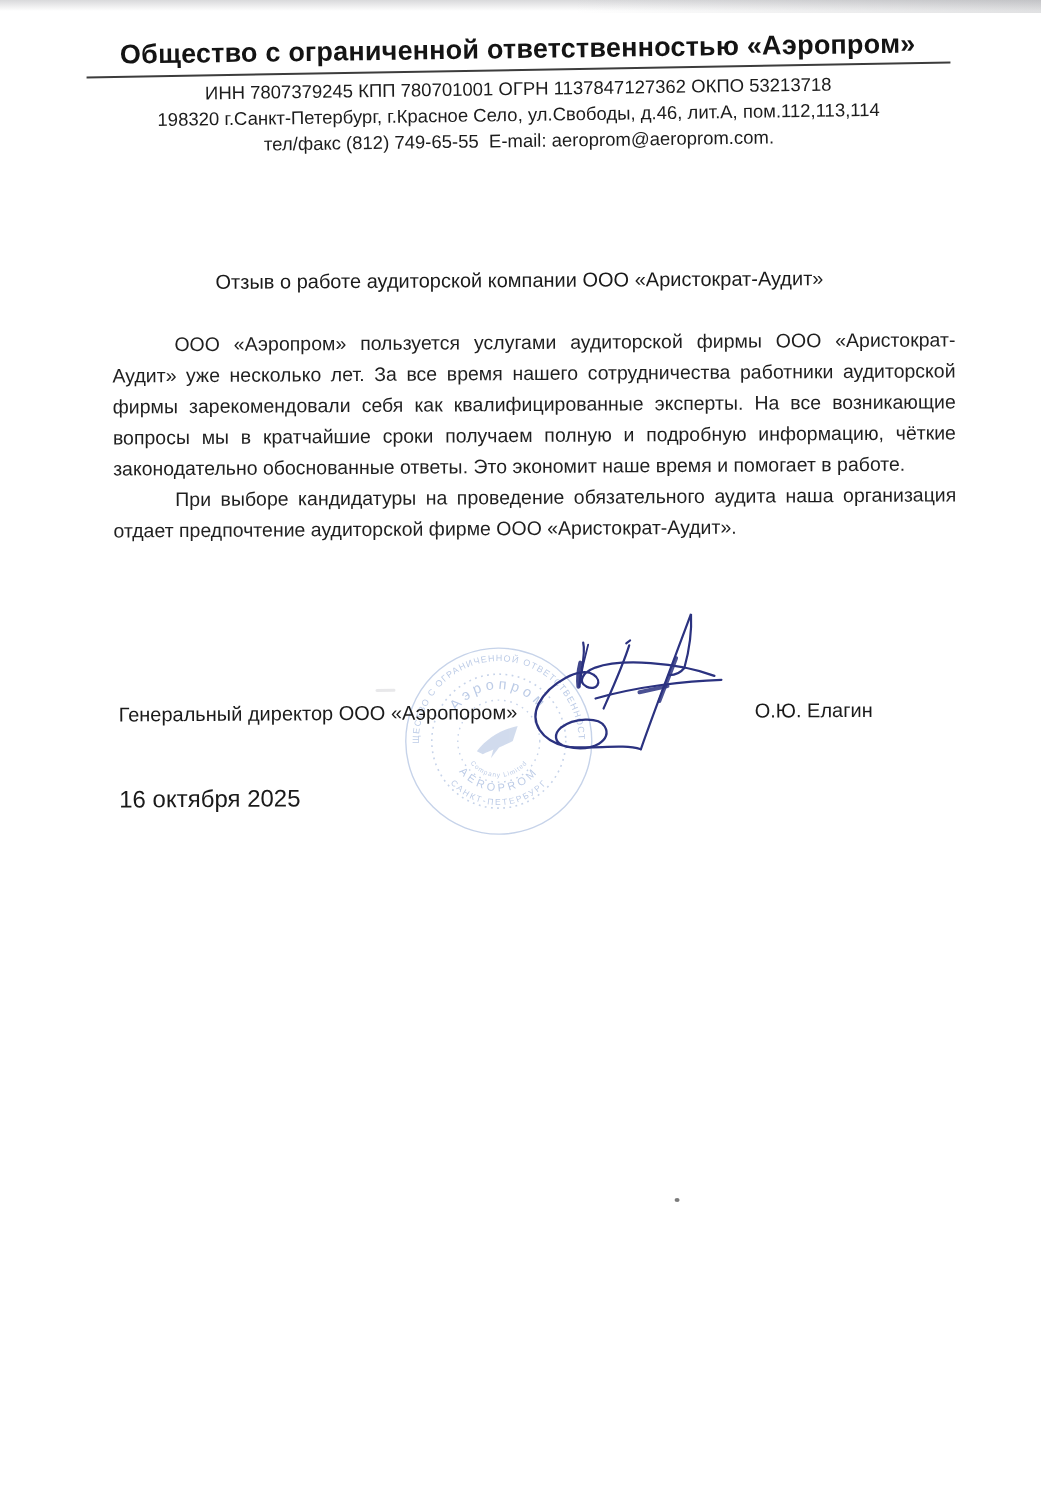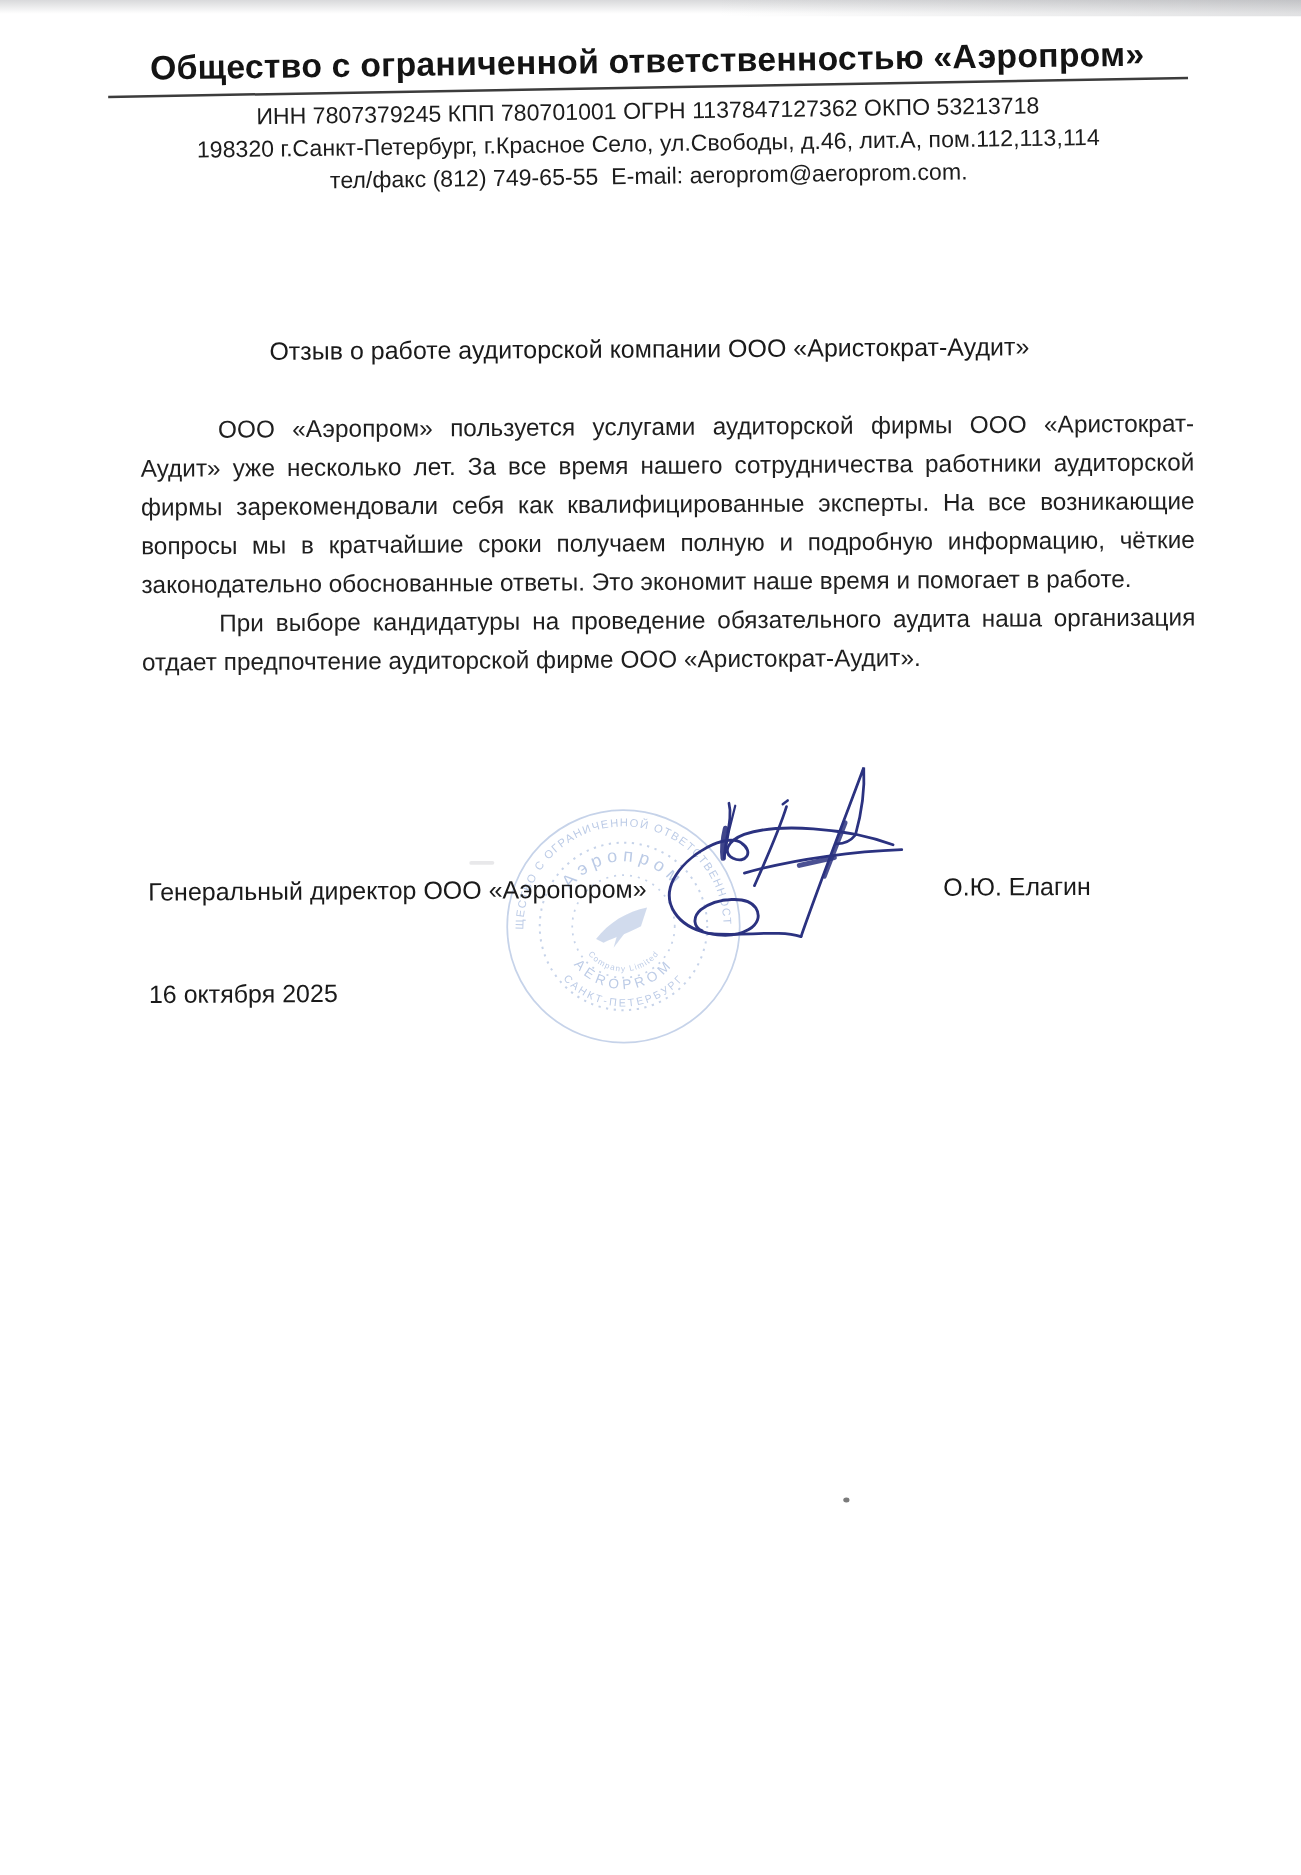--- a/index.html
+++ b/index.html
@@ -29,21 +29,21 @@
   .header-info{font-size:18.5px;line-height:26px;color:#1c1c1c;margin:0;}
 
   
   .doc-title{position:absolute;top:269px;left:0;width:100%;text-align:center;font-size:20px;color:#1a1a1a;}
   .body-text{position:absolute;top:327px;left:113px;width:843px;font-size:19.5px;line-height:31px;text-align:justify;color:#1f1f1f;}
   .body-text p{margin:0;text-indent:62px;}
 
   
   .sig-title{position:absolute;top:701px;left:117px;font-size:20px;color:#1a1a1a;}
   .sig-name{position:absolute;top:701px;left:753px;font-size:20px;color:#1a1a1a;text-align:right;}
-  .doc-date{position:absolute;top:783px;left:117px;font-size:20px;color:#1a1a1a;}
+  .doc-date{position:absolute;top:783px;left:117px;font-size:24px;color:#1a1a1a;}
 
   
   .stamp-svg{position:absolute;left:399px;top:641px;width:196px;height:200px;opacity:0.52;}
   .ink-svg{position:absolute;left:508px;top:597px;width:215px;height:185px;}
   .stamp-text{fill:#7f9cd0;}
   .smudge{position:absolute;left:374px;top:688px;width:20px;height:3px;background:rgba(125,130,140,0.18);border-radius:2px;}
   .speck{position:absolute;left:670px;top:1199px;width:5px;height:4px;background:#4f4f4f;border-radius:50%;opacity:0.75;}
 </style>
 </head>
 <body>

